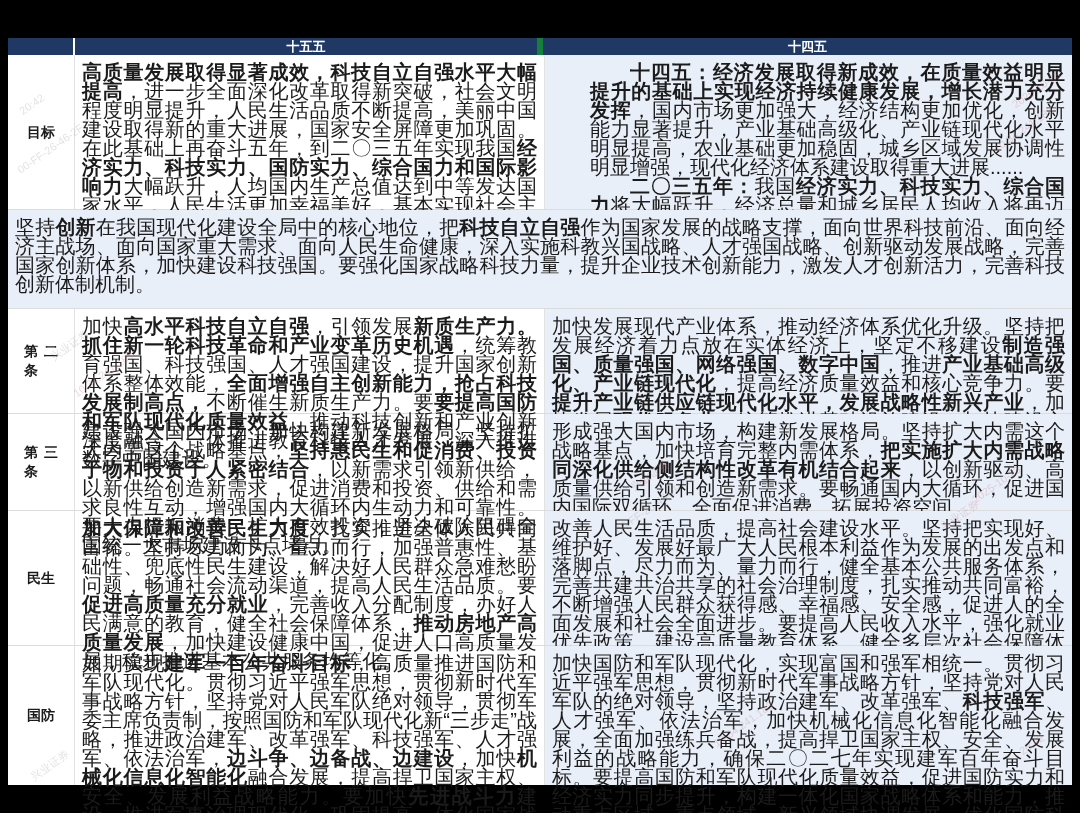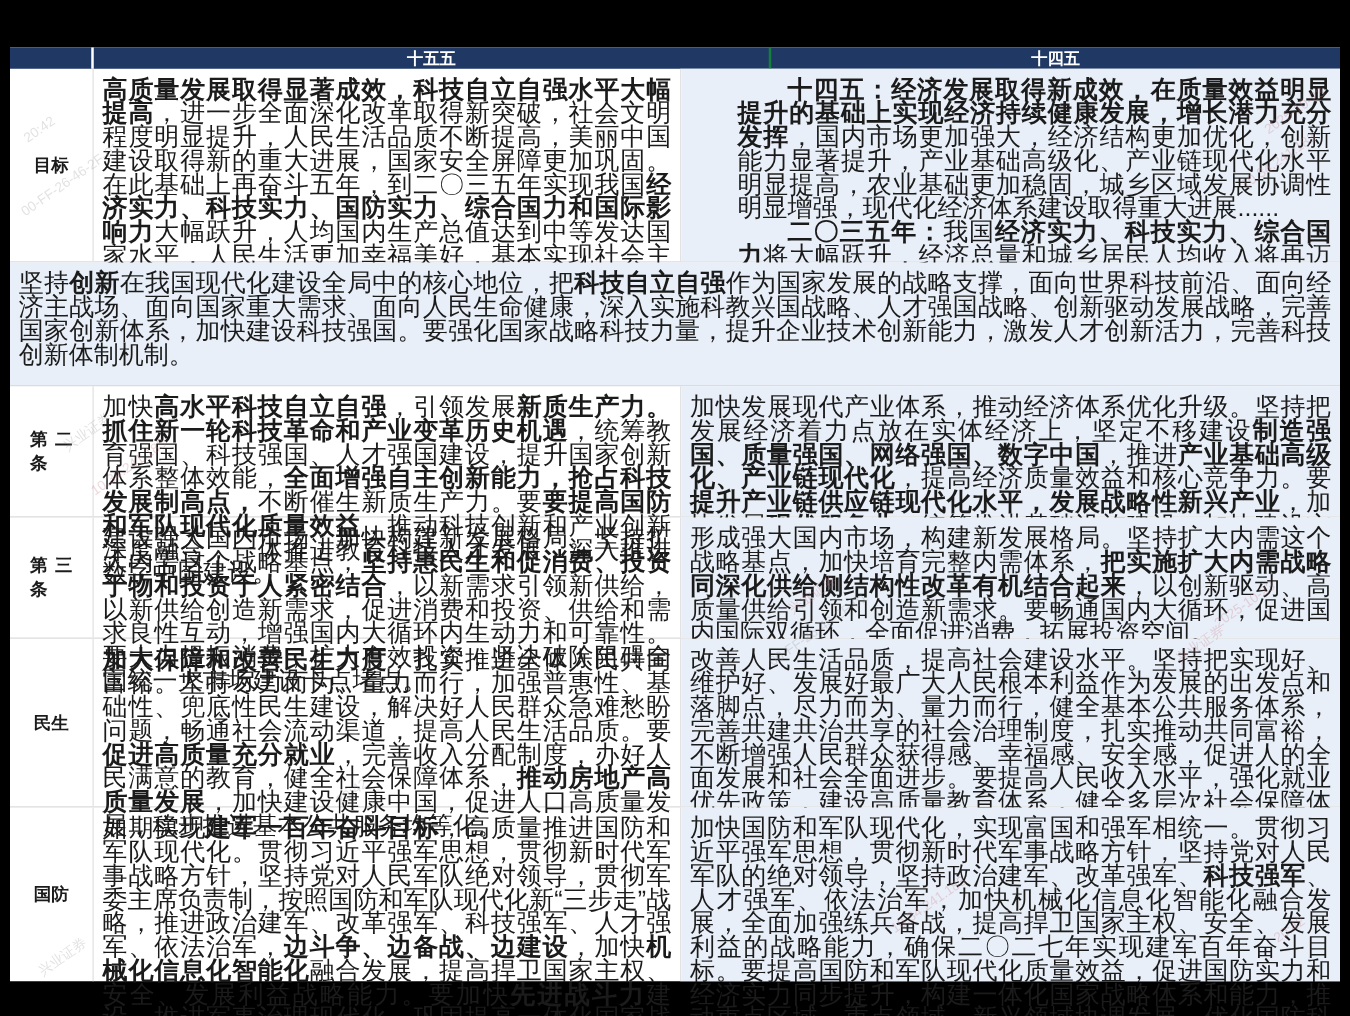--- a/index.html
+++ b/index.html
@@ -6,21 +6,21 @@
   html,body { margin:0; padding:0; }
   body {
     width:1080px; height:813px; background:#000; position:relative;
     font-family:"Liberation Sans","DejaVu Sans",sans-serif; overflow:hidden;
   }
   .page { position:absolute; left:8px; top:38px; width:1064px; height:747px; background:#fff; }
   .tbl { display:flex; flex-direction:column; height:100%; }
   .thead { display:flex; height:17px; background:var(--header-bg,#1f3864); flex:0 0 17px; }
   .th { color:#fff; font-weight:bold; font-size:13px; display:flex; align-items:center; justify-content:center; }
   .th.c0 { width:67px; border-right:2px solid #fff; }
-  .th.c1 { width:542px; border-right:2px solid #15803d; }
+  .th.c1 { width:468px; border-right:6px solid #15803d; }
   .th.c2 { flex:1; }
   .tr { display:flex; border-bottom:1px solid #dcdcdc; }
   .tr:last-child { border-bottom:none; }
   .td { font-size:20px; line-height:19px; color:#1b1b1b; text-align:justify; padding:8px 7px 4px; }
   .td.label { width:67px; display:flex; align-items:center; justify-content:center;
               font-weight:bold; font-size:14px; padding:16px; border-right:1px solid #e2e2e2; }
   .td.mid { width:470px; border-right:1px solid #e2e2e2; }
   .td.right { flex:1; background:var(--right-col-bg,#e9eff8); }
   .td p { margin:0; }
   .indent p { text-indent:2em;margin-left:38px; }

